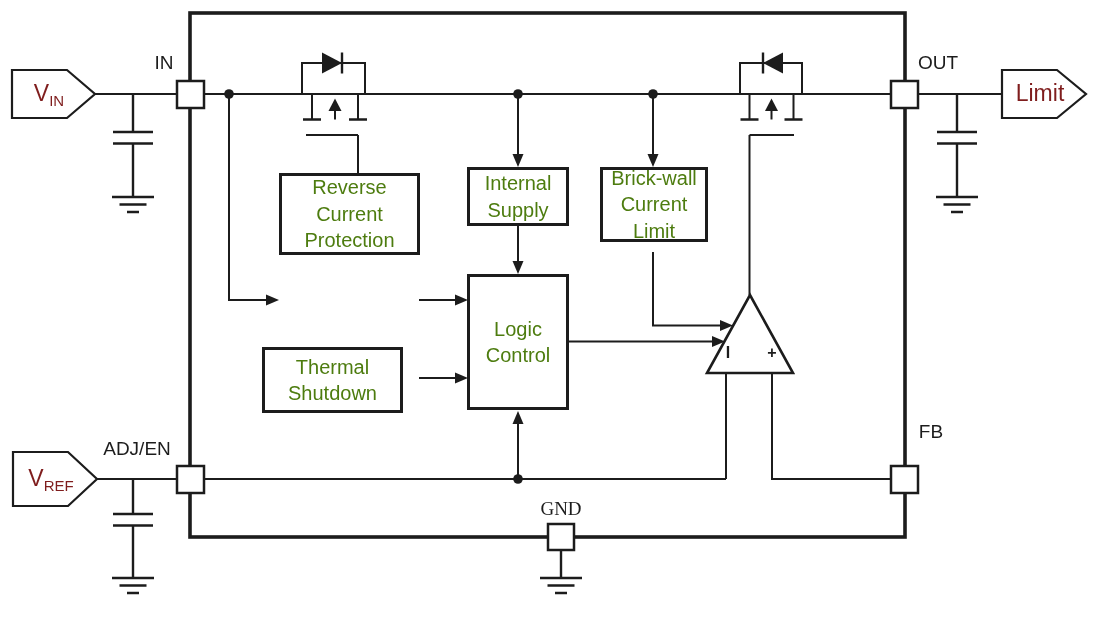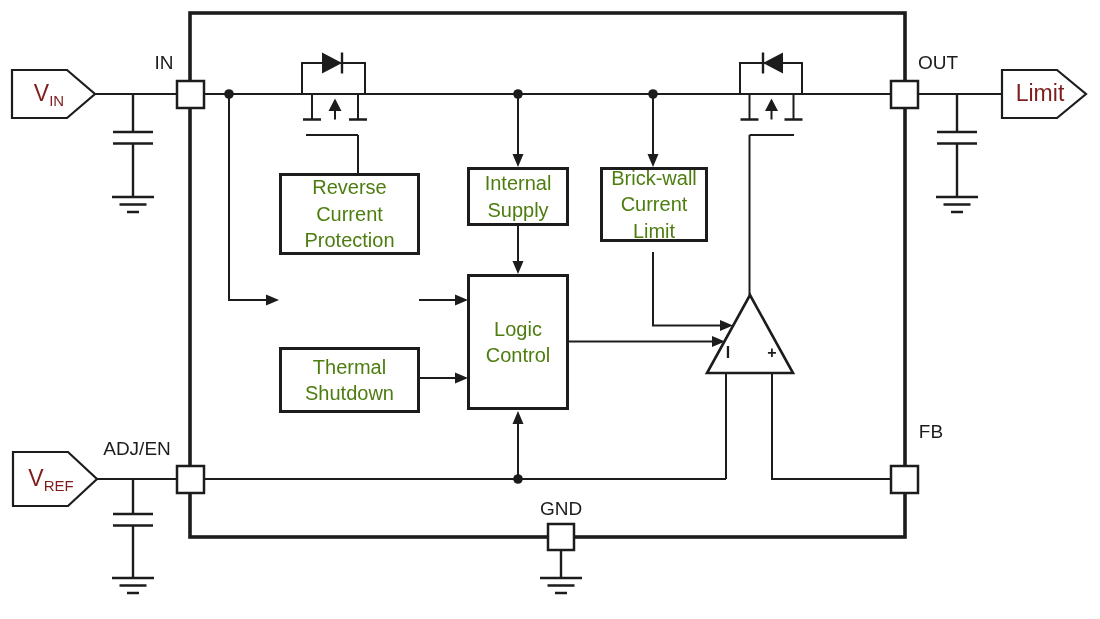--- a/index.html
+++ b/index.html
@@ -151,38 +151,38 @@
       <polygon points="1002,70 1057,70 1086,94 1057,118 1002,118" fill="#ffffff" stroke-width="2.2"></polygon>
       <polygon points="13,452 68,452 97,479 68,506 13,506" fill="#ffffff" stroke-width="2.2"></polygon>
     </g>
   </svg>
 
   <div class="block" style="left:279px;top:173px;width:141px;height:82px;">Reverse
 Current
 Protection</div>
 
 
-  <div class="block" style="left:279px;top:347px;width:141px;height:66px;">Thermal
+  <div class="block" style="left:262px;top:347px;width:141px;height:66px;">Thermal
 Shutdown</div>
 
   <div class="block" style="left:467px;top:167px;width:102px;height:59px;">Internal
 Supply</div>
 
   <div class="block" style="left:467px;top:274px;width:102px;height:136px;">Logic
 Control</div>
 
   <div class="block" style="left:600px;top:167px;width:108px;height:75px;">Brick-wall
 Current
 Limit</div>
 
   <span class="lbl" style="left:164px;top:63px;">IN</span>
   <span class="lbl" style="left:938px;top:63px;">OUT</span>
   <span class="lbl" style="left:137px;top:449px;">ADJ/EN</span>
   <span class="lbl" style="left:931px;top:432px;text-align:center;">FB</span>
-  <span class="lbl" style="left:561px;top:509px;">GND</span>
+  <span class="lbl" style="left:561px;top:509px;font-family:Liberation Serif, serif;">GND</span>
 
   <span class="amp-mark" style="left:728px;top:353px;">I</span>
   <span class="amp-mark" style="left:772px;top:353px;">+</span>
 
   <span class="tag-text" style="left:49px;top:93px;">
     <span>V</span><span class="sub">IN</span>
   </span>
 
   <span class="tag-text" style="left:51px;top:478px;">
     <span>V</span><span class="sub">REF</span>

